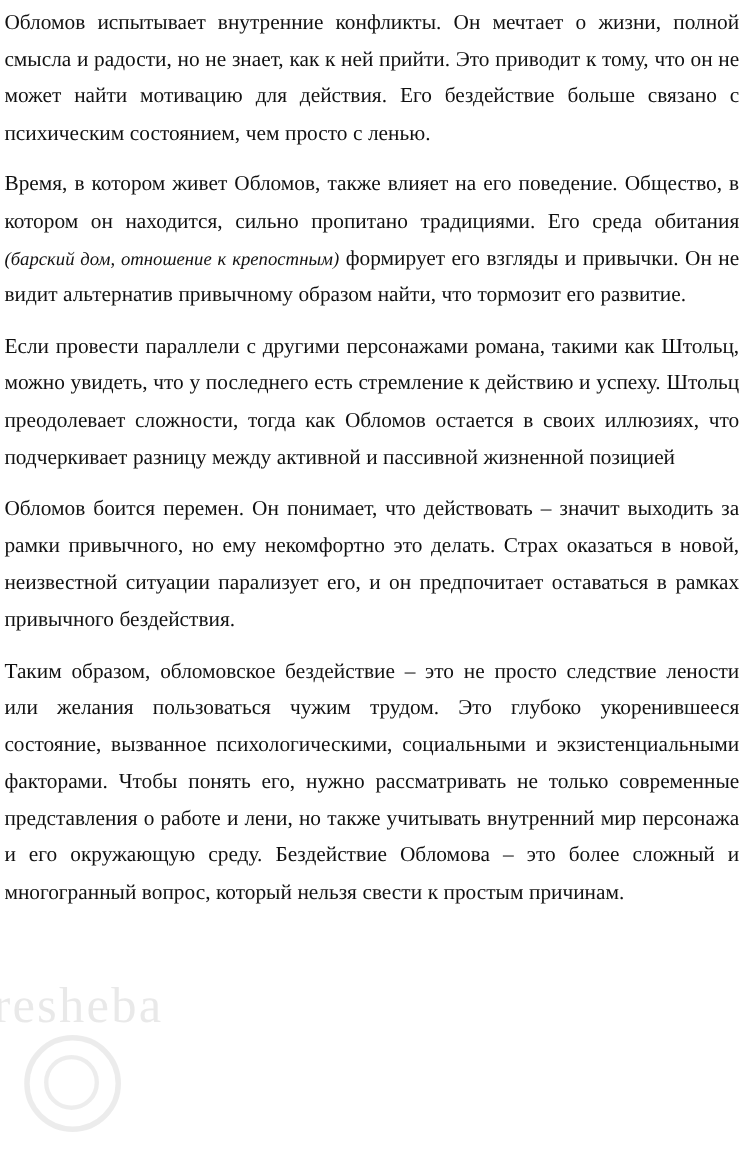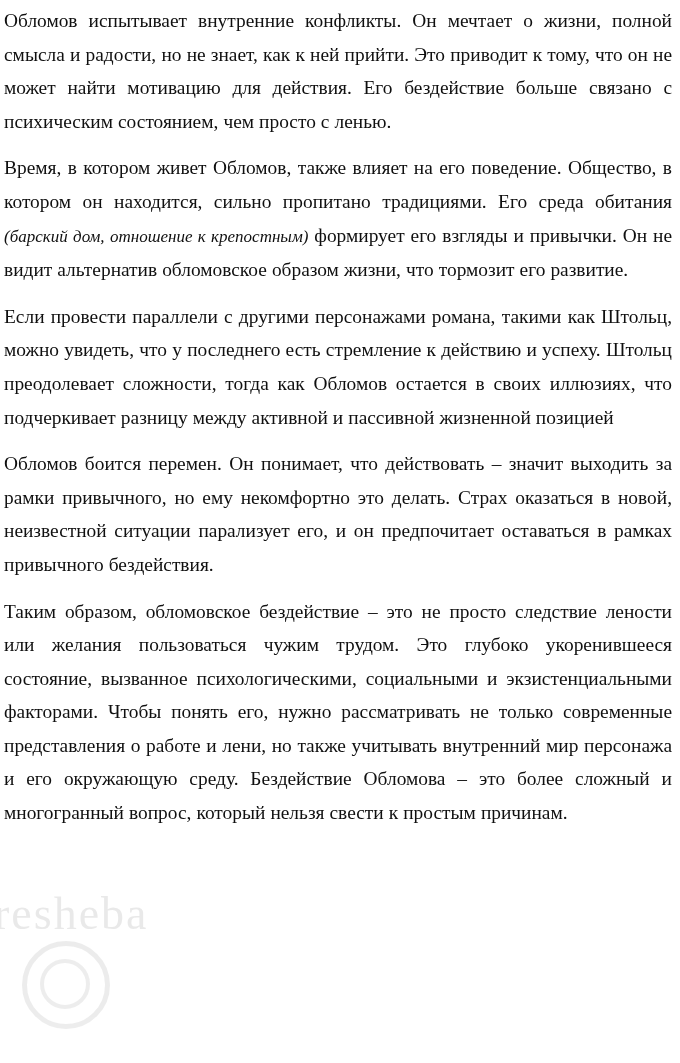--- a/index.html
+++ b/index.html
@@ -95,21 +95,21 @@
   <div id="watermark">
     <div class="wm-text">resheba</div>
     <div class="wm-ring"></div>
     <div class="wm-ring-inner"></div>
   </div>
 
   <div id="content">
 
     <p class="para">Обломов испытывает внутренние конфликты. Он мечтает о жизни, полной смысла и радости, но не знает, как к ней прийти. Это приводит к тому, что он не может найти мотивацию для действия. Его бездействие больше связано с психическим состоянием, чем просто с ленью.</p>
 
-    <p class="para"><span>Время, в котором живет Обломов, также влияет на его поведение. Общество, в котором он находится, сильно пропитано традициями. Его среда обитания </span><span class="italic">(барский дом, отношение к крепостным)</span><span> формирует его взгляды и привычки. Он не видит альтернатив обломовское образом жизни, что тормозит его развитие.</span></p>
+    <p class="para"><span>Время, в котором живет Обломов, также влияет на его поведение. Общество, в котором он находится, сильно пропитано традициями. Его среда обитания </span><span class="italic">(барский дом, отношение к крепостным)</span><span> формирует его взгляды и привычки. Он не видит альтернатив привычному образом найти, что тормозит его развитие.</span></p>
 
     <p class="para">Если провести параллели с другими персонажами романа, такими как Штольц, можно увидеть, что у последнего есть стремление к действию и успеху. Штольц преодолевает сложности, тогда как Обломов остается в своих иллюзиях, что подчеркивает разницу между активной и пассивной жизненной позицией</p>
 
     <p class="para">Обломов боится перемен. Он понимает, что действовать – значит выходить за рамки привычного, но ему некомфортно это делать. Страх оказаться в новой, неизвестной ситуации парализует его, и он предпочитает оставаться в рамках привычного бездействия.</p>
 
     <p class="para last"> Таким образом, обломовское бездействие – это не просто следствие лености или желания пользоваться чужим трудом. Это глубоко укоренившееся состояние, вызванное психологическими, социальными и экзистенциальными факторами. Чтобы понять его, нужно рассматривать не только современные представления о работе и лени, но также учитывать внутренний мир персонажа и его окружающую среду. Бездействие Обломова – это более сложный и многогранный вопрос, который нельзя свести к простым причинам.</p>
 
   </div>
 </div>
 

